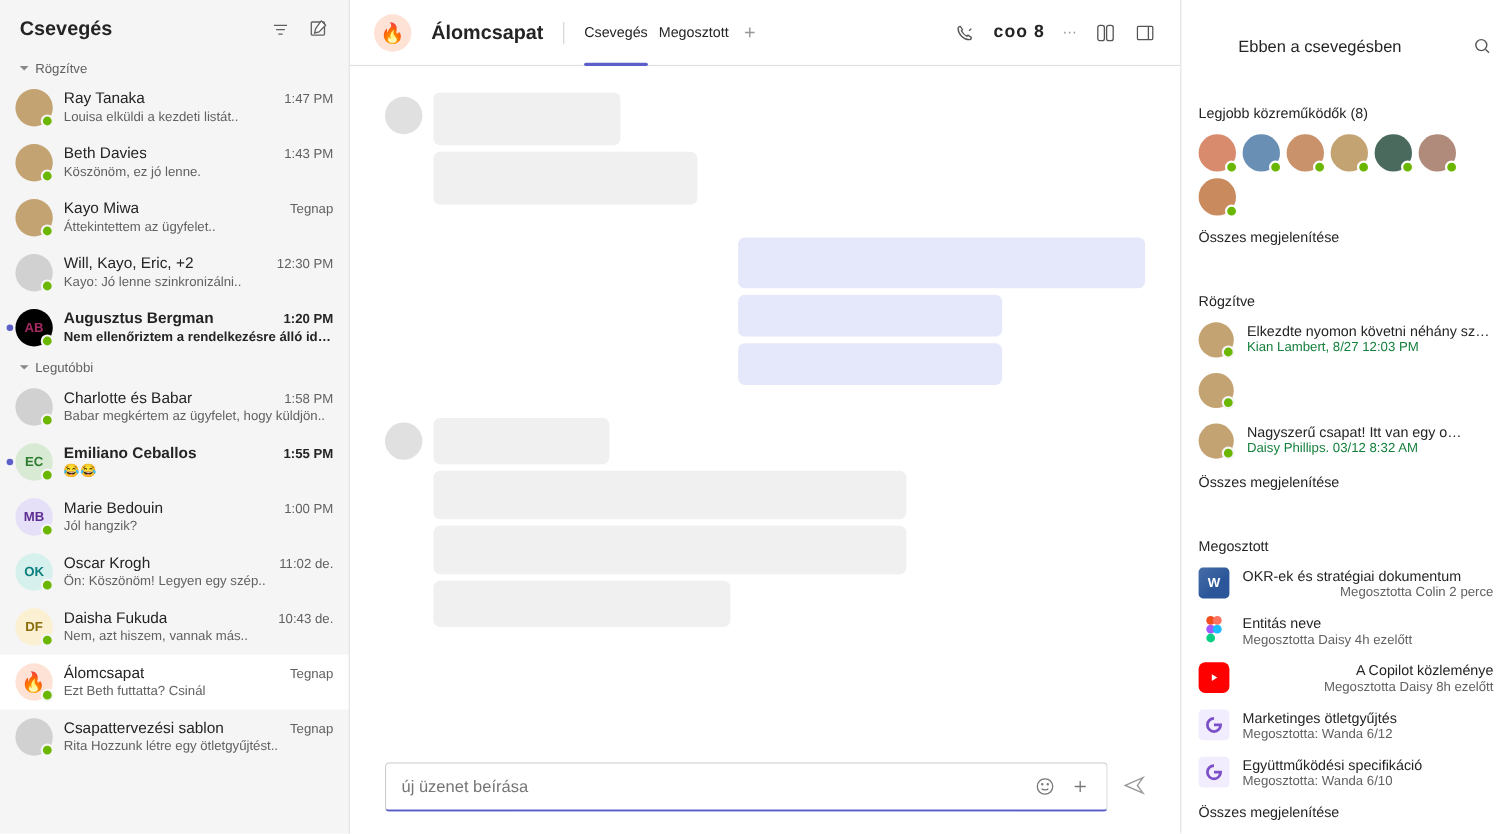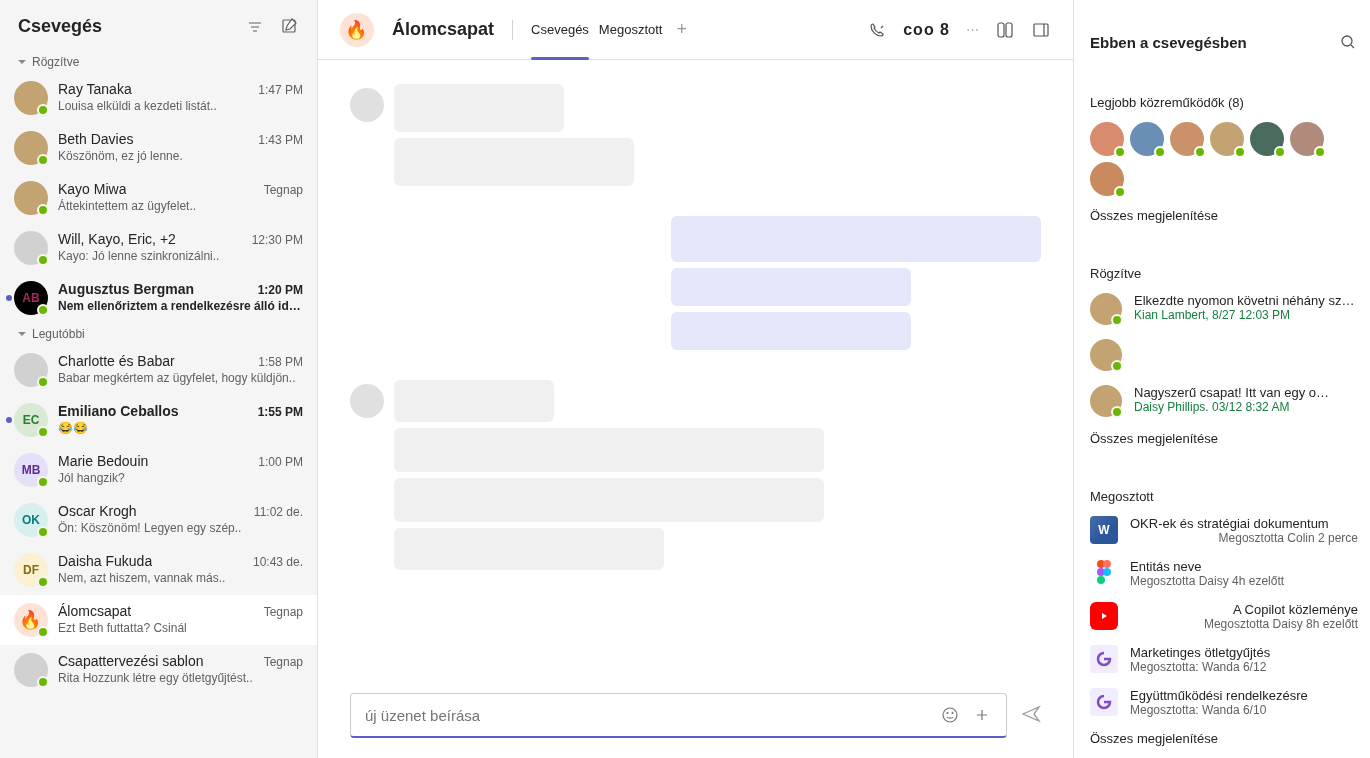--- a/index.html
+++ b/index.html
@@ -65,21 +65,21 @@
 .gap { height: 24px; }
 .compose { margin: 0 32px 20px; display: flex; align-items: center; gap: 14px; }
 .compose-box { flex: 1; border: 1px solid #ccc; border-bottom: 2px solid #5b5fc7; border-radius: 4px; padding: 11px 14px; display: flex; align-items: center; gap: 8px; background: #fff; }
 .compose-input { flex: 1; border: none; outline: none; font-size: 15px; }
 .compose-actions { display: flex; gap: 12px; }
 .send-btn { color: #999; cursor: pointer; }
 
 
 .right-panel { width: 296px; height: 100%; padding: 32px 12px 12px 16px; overflow-y: auto; }
 .rp-header { display: flex; justify-content: space-between; align-items: center; margin-bottom: 20px; }
-.rp-title { font-size: 15px; font-weight: 700; }
+.rp-title { font-size: 15px; font-weight: 400; margin-left: 36px; }
 .rp-section-title { font-size: 13px; margin-bottom: 12px; margin-top: 43px; }
 .contributors { display: flex; gap: 6px; margin-bottom: 12px; flex-wrap: wrap; }
 .contributors .avatar-wrap { width: 34px; height: 34px; }
 .contributors .avatar { width: 34px; height: 34px; }
 .contributors .presence { bottom: -2px; right: -2px; border-color: #fff; }
 .rp-link { font-size: 13px; color: #242424; margin-bottom: 20px; cursor: pointer; }
 .pinned-item { display: flex; gap: 12px; margin-bottom: 14px; }
 .pinned-item .avatar-wrap { width: 32px; height: 32px; }
 .pinned-item .avatar { width: 32px; height: 32px; }
 .pinned-text { flex: 1; min-width: 0; }
@@ -515,19 +515,19 @@
           <div class="shared-sub">Megosztotta: Wanda 6/12</div>
         </div>
       </div>
       <div class="shared-item">
         <div class="file-icon loop">
           <svg width="18" height="18" viewBox="0 0 18 18" fill="none" stroke="#7b4fc7" stroke-width="2.5">
             <path d="M9 3a6 6 0 1 0 6 6h-6"></path>
           </svg>
         </div>
         <div class="shared-text">
-          <div class="shared-title">Együttműködési rendelkezésre</div>
+          <div class="shared-title">Együttműködési specifikáció</div>
           <div class="shared-sub">Megosztotta: Wanda 6/10</div>
         </div>
       </div>
     </div>
   <div class="rp-link">Összes megjelenítése</div>
 </div>
 
 </body></html>

